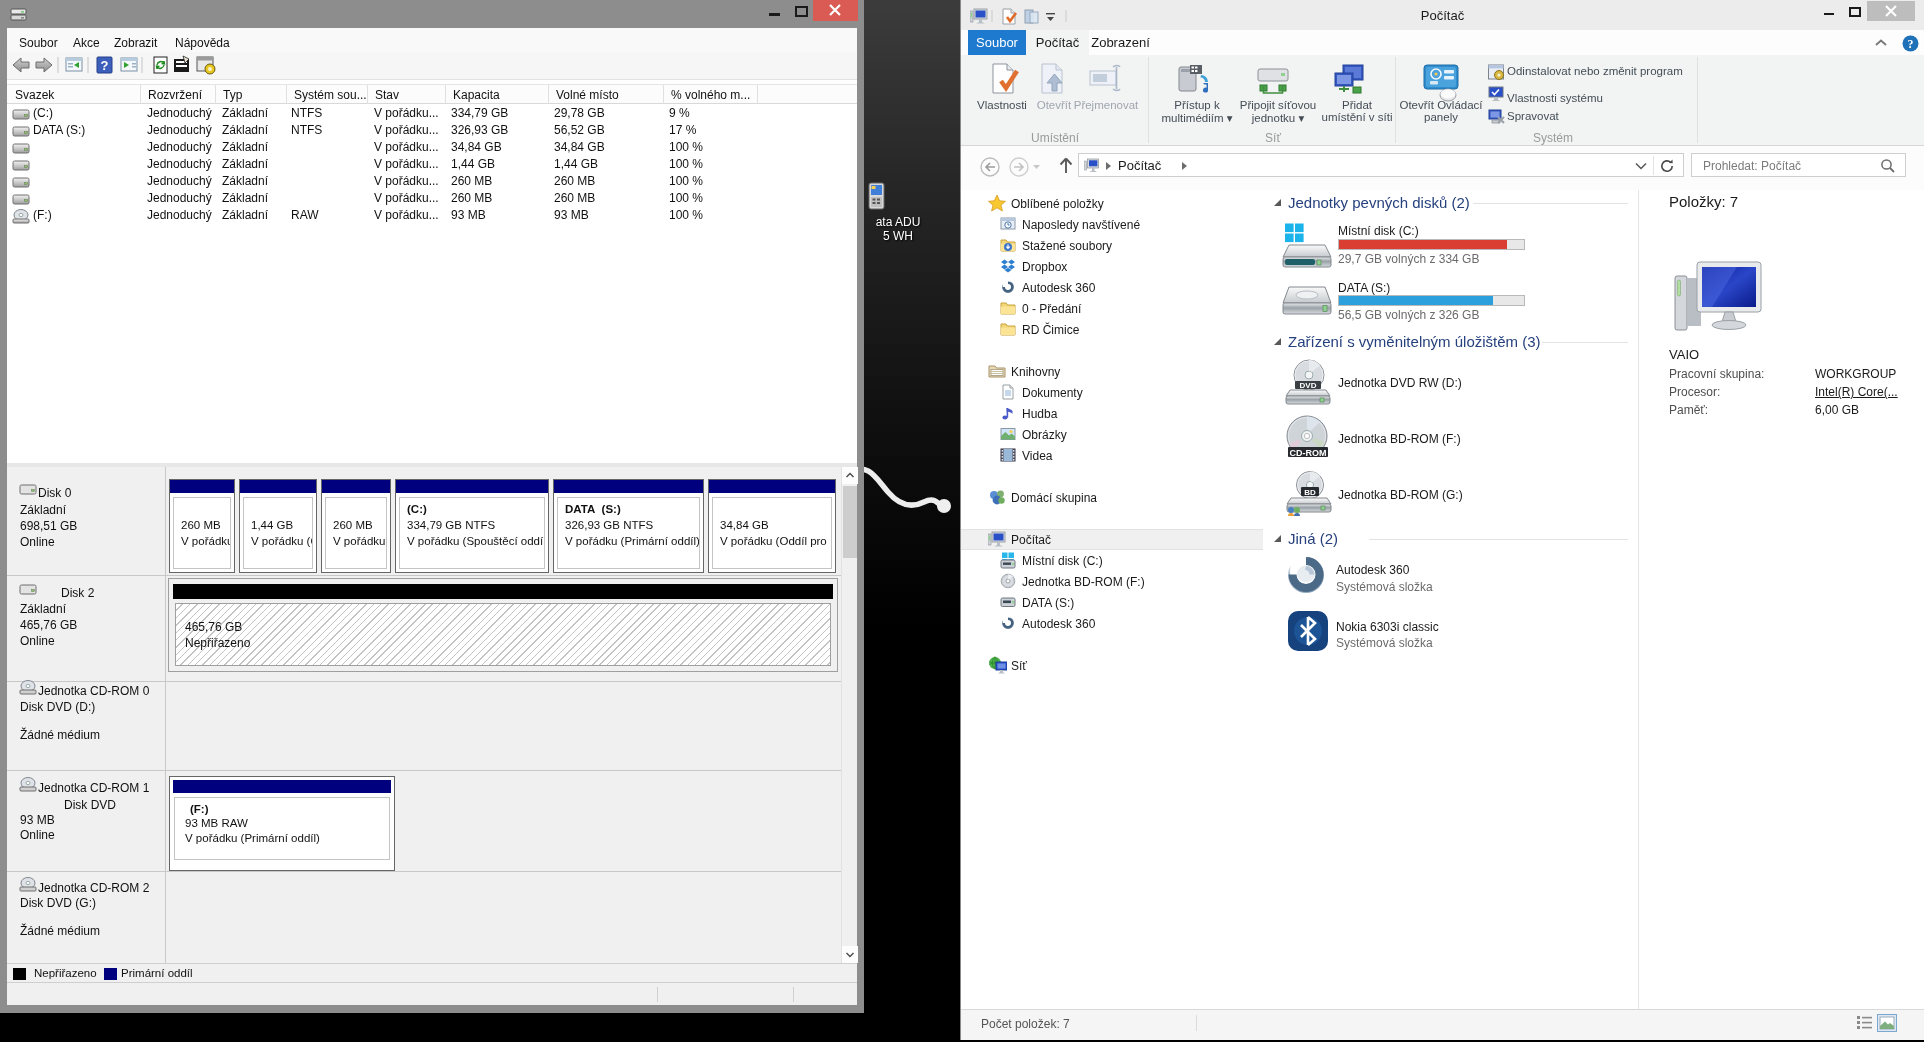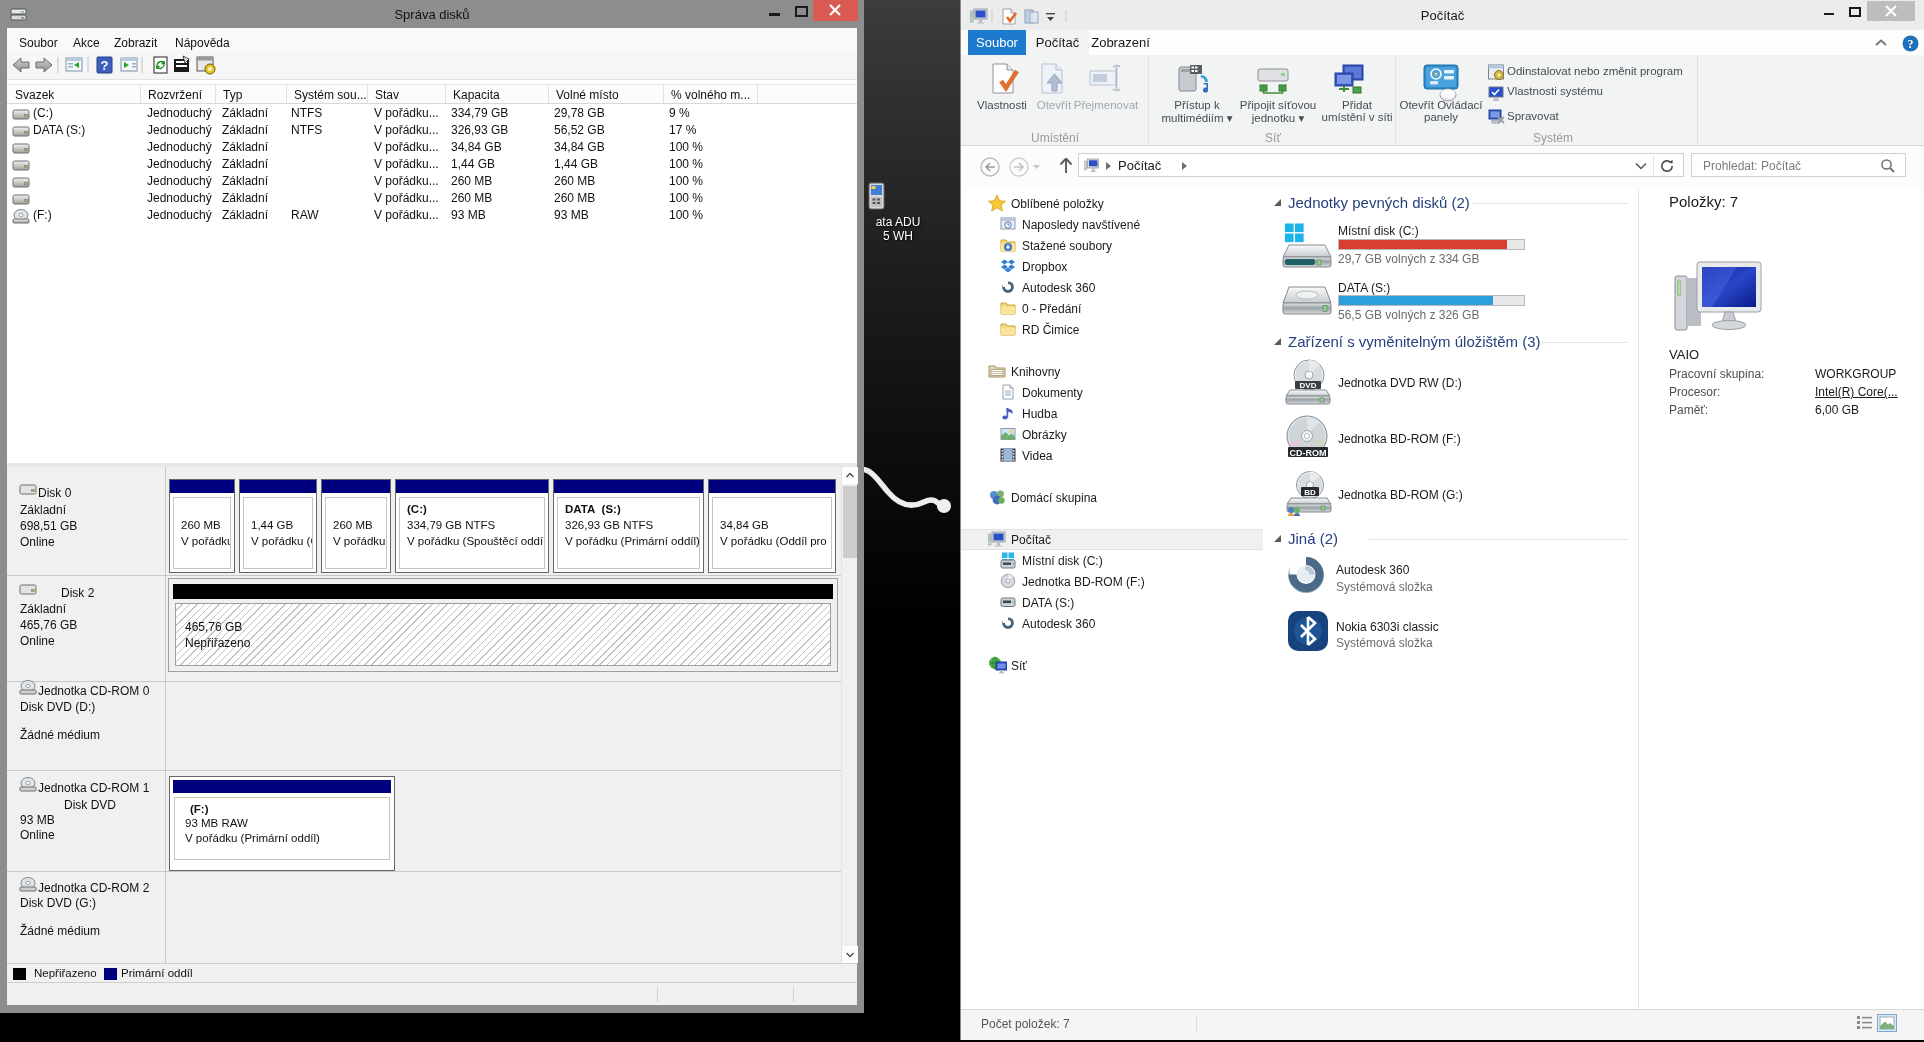--- a/index.html
+++ b/index.html
@@ -80,21 +80,20 @@
 <div id="w1" class="a">
   <div class="titlebar a"></div>
   <div class="a" style="left:10px;top:7px;">
     <svg width="17" height="16" viewBox="0 0 17 16">
         <rect x="1" y="2" width="15" height="5" rx="1" fill="#e8e8e8" stroke="#555"></rect>
         <rect x="1" y="8" width="15" height="5" rx="1" fill="#d8d8d8" stroke="#555"></rect>
         <rect x="11" y="4" width="3" height="1.6" fill="#7ec97e"></rect>
         <rect x="11" y="10" width="3" height="1.6" fill="#888"></rect>
       </svg>
   </div>
-  <div class="title a">Správa disků</div>
   <div class="a" style="left:769px;top:13px;width:11px;height:3px;background:#1a1a1a;"></div>
   <div class="a" style="left:795px;top:6px;width:13px;height:11px;border:2px solid #1a1a1a;background:#8d8d8d;"></div>
   <div class="a" style="left:813px;top:0;width:45px;height:21px;background:#d95b54;">
     <svg width="45" height="21">
         <path d="M17 5 L27 15 M27 5 L17 15" stroke="#fff" stroke-width="2.2"></path>
       </svg>
   </div>
   <div class="content a">
     <div id="menu1" class="a">
       <span style="left:12px">Soubor</span>
@@ -502,21 +501,21 @@
         <rect x="0.5" y="1" width="15" height="3.4" fill="#b7c6e0"></rect>
         <circle cx="11" cy="11" r="4.5" fill="#d8b840" stroke="#8a7420"></circle>
         <circle cx="11" cy="11" r="1.6" fill="#f6f0d0"></circle>
       </svg>
     <div class="rlbl" style="left:546px;top:10px;text-align:left;">Odinstalovat nebo změnit program</div>
     <svg class="a" style="left:527px;top:31px;" width="17" height="17">
         <rect x="1" y="1" width="14" height="10" fill="#2a50c8" stroke="#6d7685"></rect>
         <path d="M4 6 L6.5 8.5 L11 3.5" stroke="#fff" stroke-width="1.6" fill="none"></path>
         <path d="M6 11 L6 13.5 L4 15 L12 15 L10 13.5 L10 11 Z" fill="#b9bfc6"></path>
       </svg>
-    <div class="rlbl" style="left:546px;top:30px;text-align:left;">Vlastnosti systému</div>
+    <div class="rlbl" style="left:546px;top:37px;text-align:left;">Vlastnosti systému</div>
     <svg class="a" style="left:527px;top:53px;" width="17" height="17">
         <rect x="1" y="2" width="12" height="9" fill="#3558c0" stroke="#24409a"></rect>
         <rect x="2.5" y="3.5" width="9" height="6" fill="#7e97e4"></rect>
         <path d="M4 12 L12 12 L12 15 L4 15 Z" fill="#c8ccd2" stroke="#84898f" stroke-width="0.7"></path>
         <path d="M10 9 L16 15 M16 9 L10 15" stroke="#9aa0a8" stroke-width="2"></path>
       </svg>
     <div class="rlbl" style="left:546px;top:55px;text-align:left;">Spravovat</div>
     <div class="glbl" style="left:560px;width:64px;">Systém</div>
   </div>
   <div id="addr" class="a">

